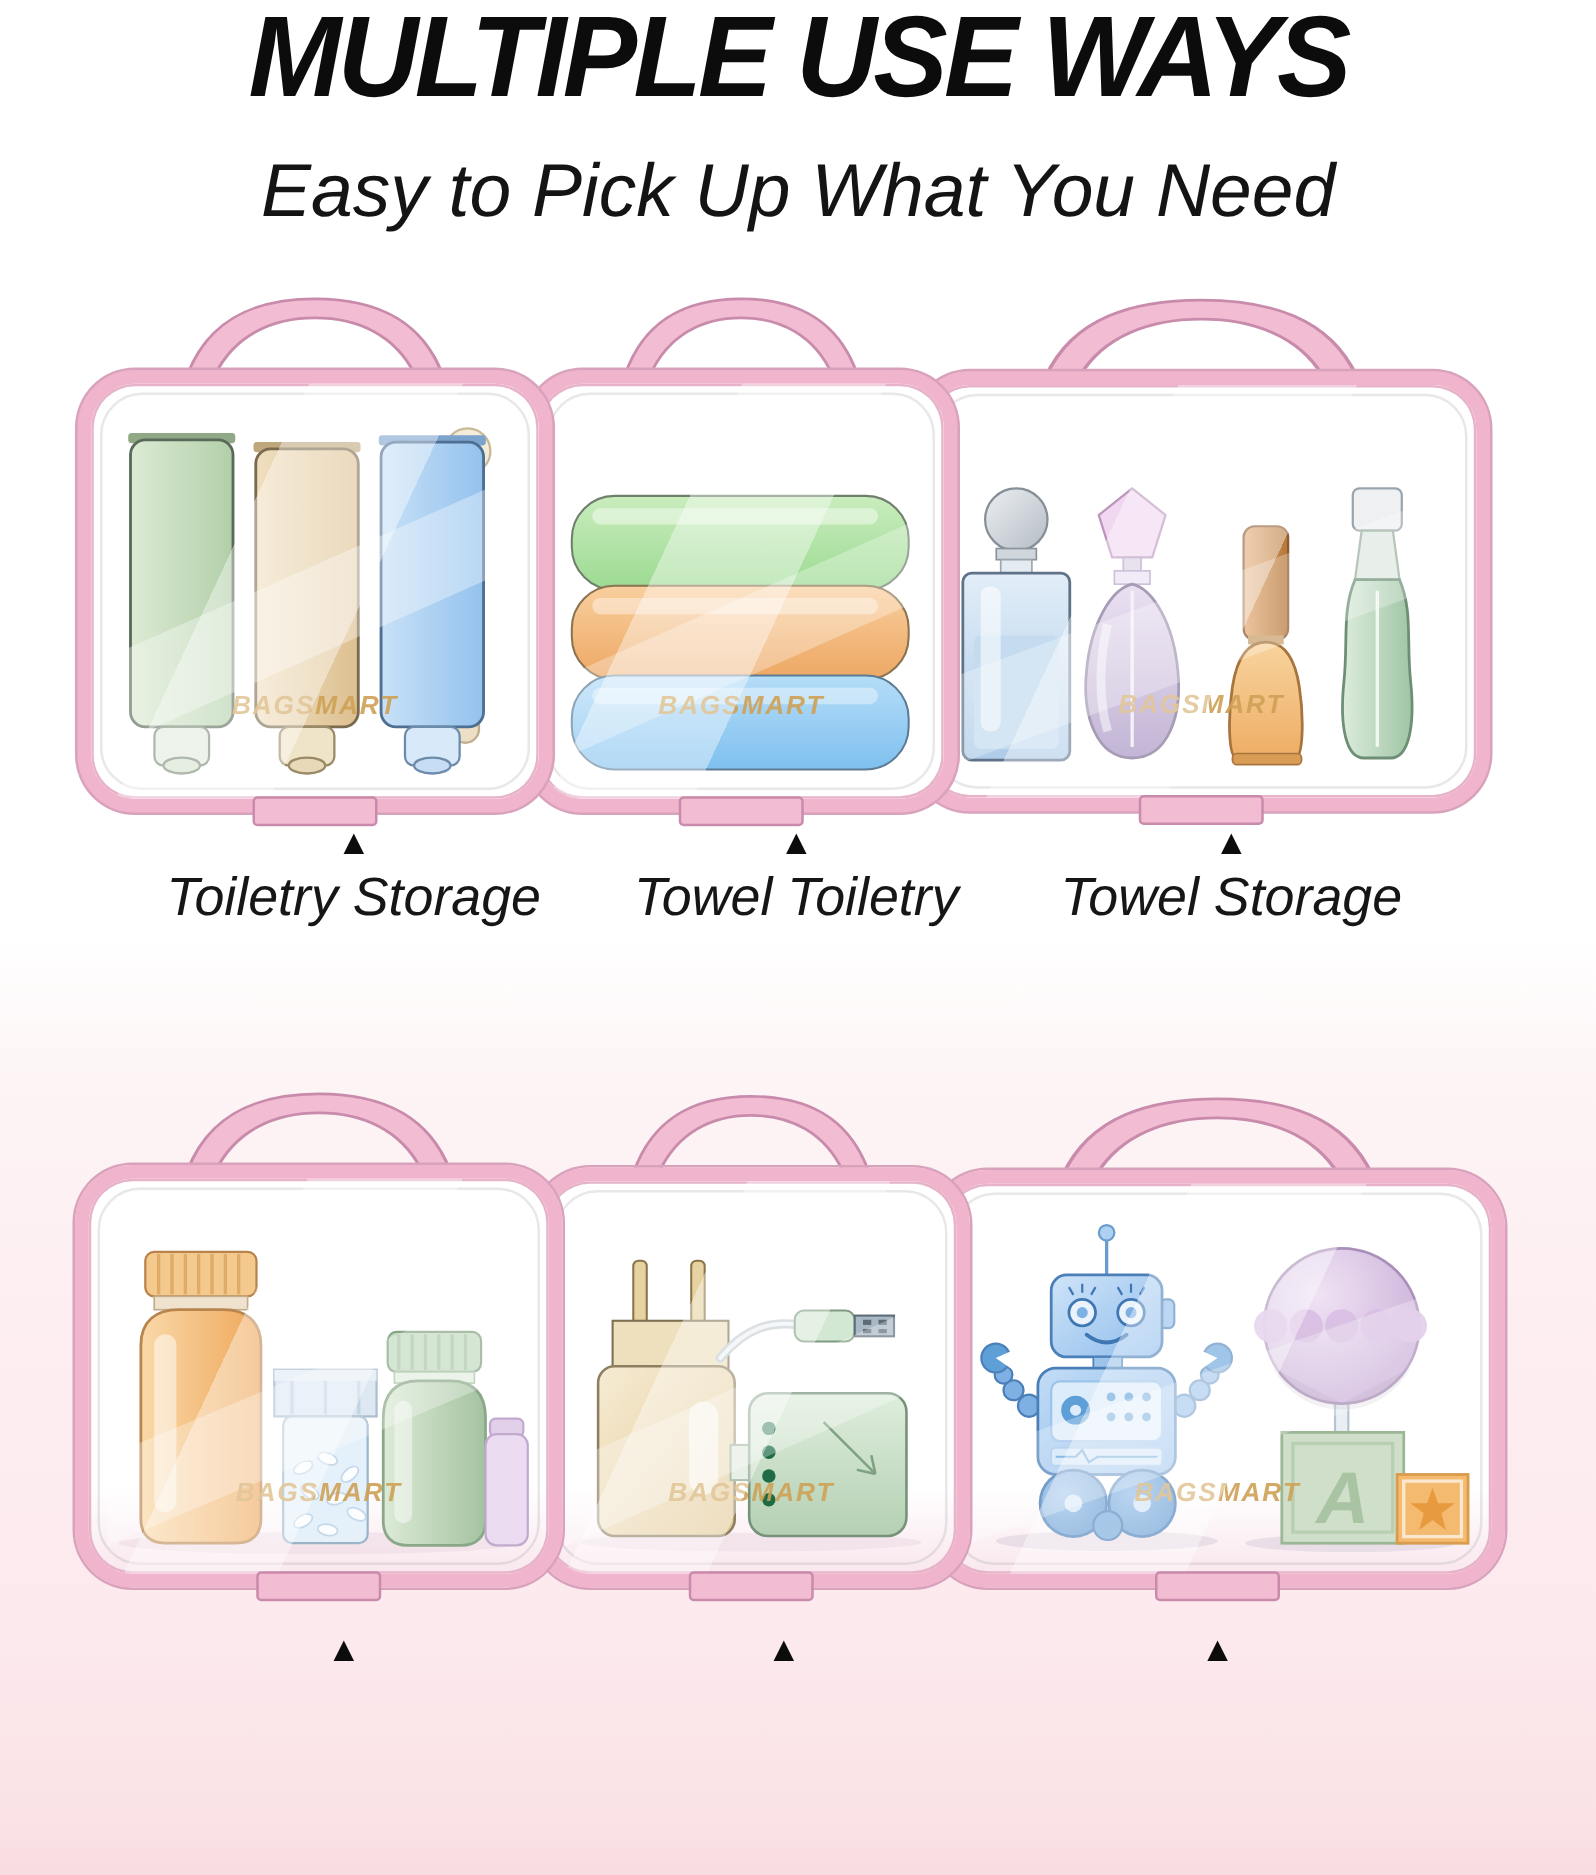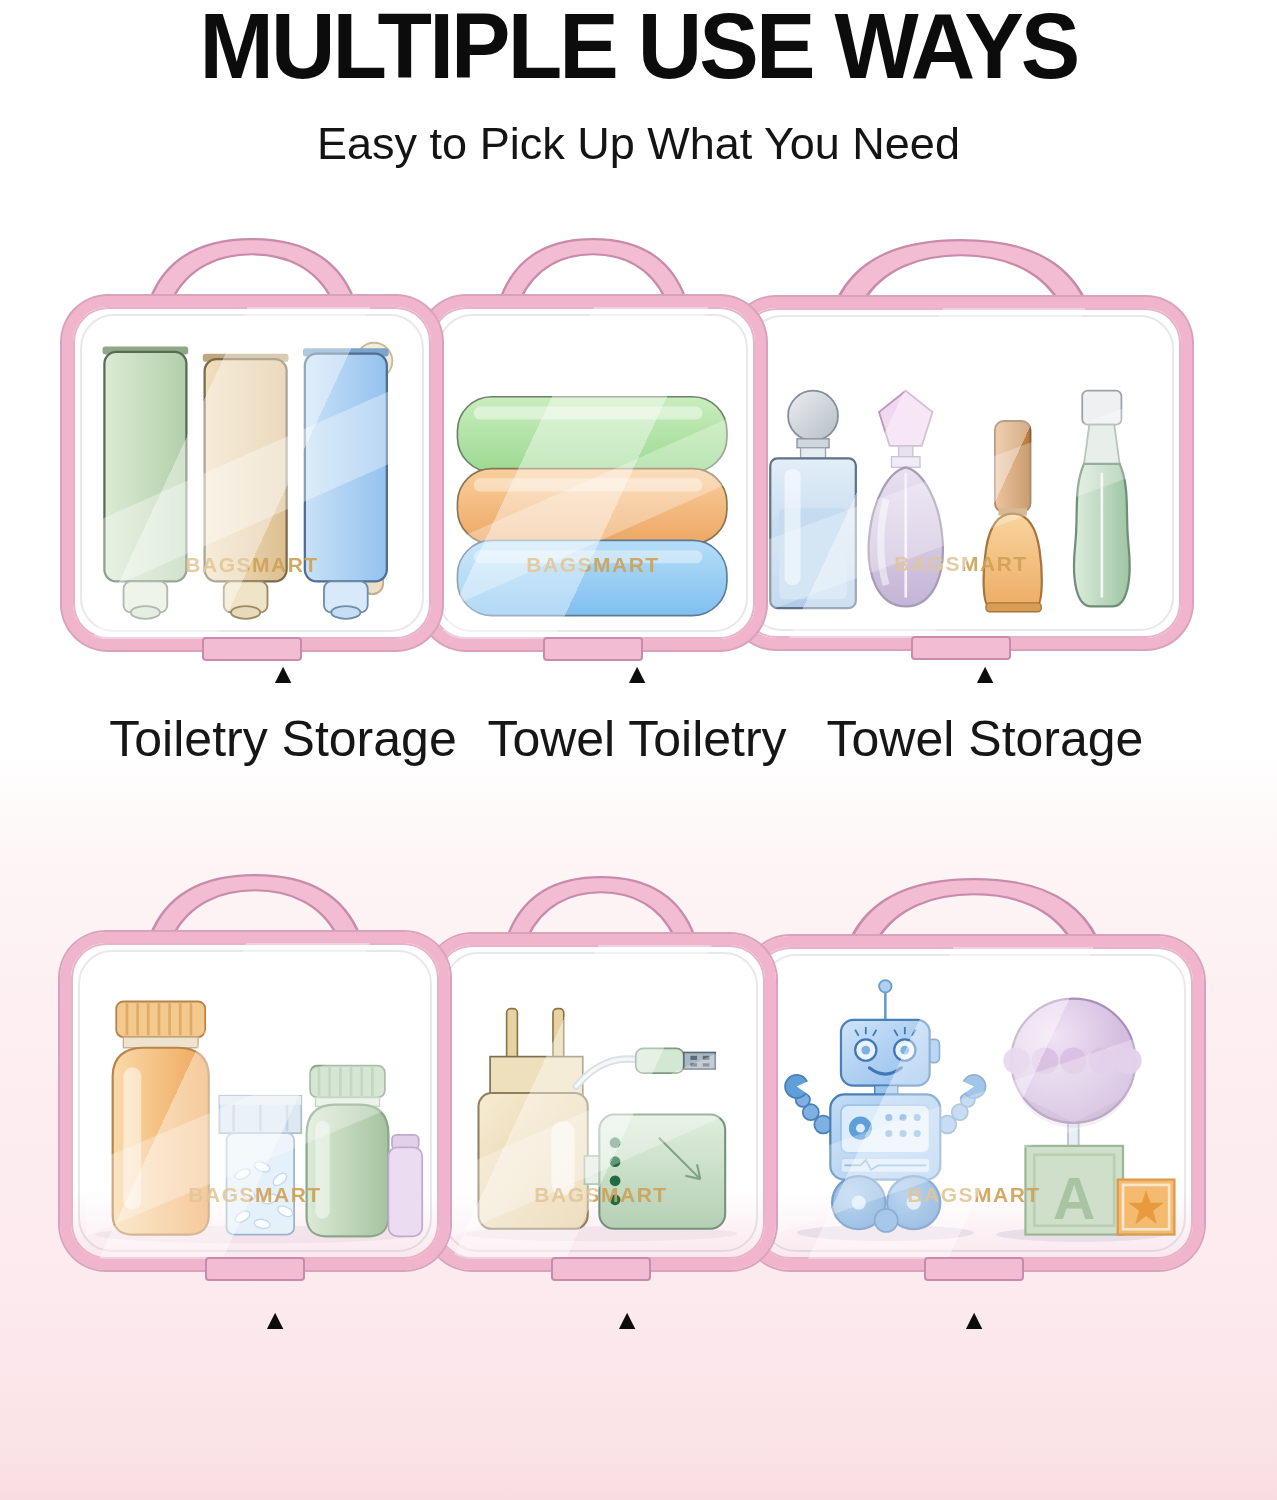--- a/index.html
+++ b/index.html
@@ -1,27 +1,28 @@
 <!DOCTYPE html>
 <html><head>
 <meta charset="utf-8">
 <style>
   html,body{margin:0;padding:0;background:#ffffff;}
   .canvas{
     position:relative;width:1277px;height:1500px;margin:0 auto;overflow:hidden;
     font-family:"Liberation Sans", sans-serif;
     background:linear-gradient(180deg,#ffffff 0%,#ffffff 50%,#fdf4f5 58%,#fdeef1 70%,#fce9ed 88%,#fae2e6 97%,#f8dce1 100%);
+    font-style:italic;
   }
   
   .hdr{position:absolute;top:0;left:0;width:100%;text-align:center;}
   .hdr h1{
     margin:0;font-size:92px;font-weight:800;color:#0c0c0c;letter-spacing:-3px;line-height:1.0;
     transform:scaleX(0.97);transform-origin:center;
   }
-  .hdr p{margin:0;margin-top:26px;font-size:45px;font-weight:400;color:#141414;letter-spacing:0px;}
+  .hdr p{margin:0;margin-top:26px;font-size:60px;font-weight:400;color:#141414;letter-spacing:0px;}
   
   .bag{position:absolute;}
   .bag-handle{position:absolute;left:50%;transform:translateX(-50%);top:-62px;width:58%;height:66px;}
   .bag-body{
     position:absolute;left:0;top:0;right:0;bottom:0;background:#ffffff;
     border:11px solid #F0B4CC;border-radius:46px;
     box-shadow:0 0 0 2px #D9A2BC, inset 0 0 0 2px #E6B3C9;
   }
   .row2 .bag-body{background:linear-gradient(180deg,#ffffff 0%,#ffffff 78%,#f9e7ee 100%);}
   .bag-liner{position:absolute;left:7px;top:7px;right:7px;bottom:7px;border:2px solid rgba(150,150,160,.22);border-radius:34px;pointer-events:none;}
@@ -34,21 +35,21 @@
     background:#F2BCD2;border:2px solid #C98BAB;border-radius:4px;
   }
   .watermark{
     position:absolute;left:50%;transform:translateX(-50%);bottom:62px;white-space:nowrap;
     font-size:21px;font-weight:700;letter-spacing:1.5px;color:#CFA155;opacity:.9;
   }
   .row2 .watermark{bottom:52px;}
   
   .cap-col{position:absolute;width:440px;text-align:center;}
   .pointer{display:block;font-size:28px;color:#0c0c0c;line-height:1;}
-  .cap-label{display:block;margin-top:22px;font-size:50px;font-weight:400;color:#161616;}
+  .cap-label{display:block;margin-top:6px;font-size:43px;font-weight:400;color:#161616;}
 </style>
 </head>
 <body>
 
 <div class="canvas">
 
   <div class="hdr">
     <h1>MULTIPLE USE WAYS</h1>
     <p>Easy to Pick Up What You Need</p>
   </div>

